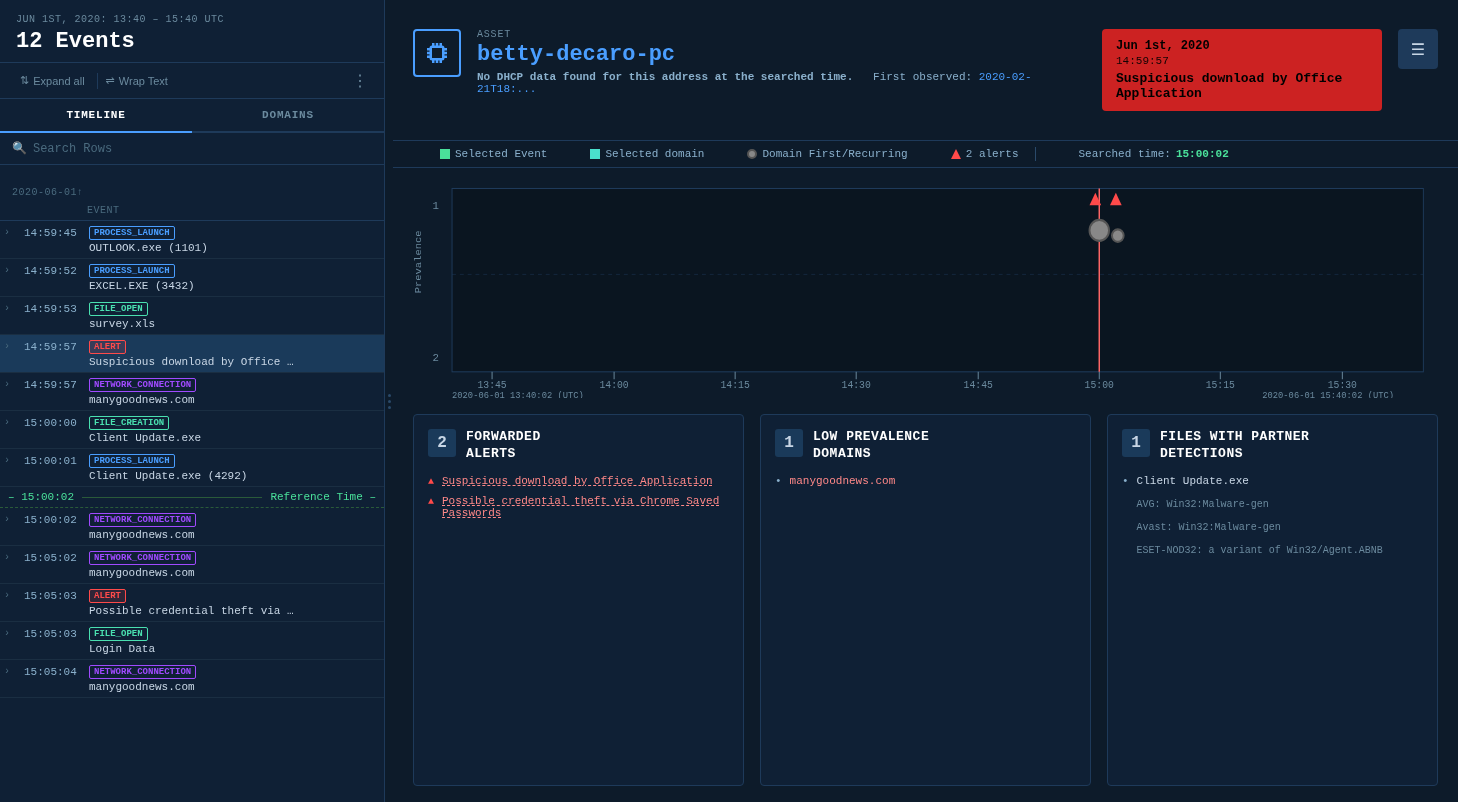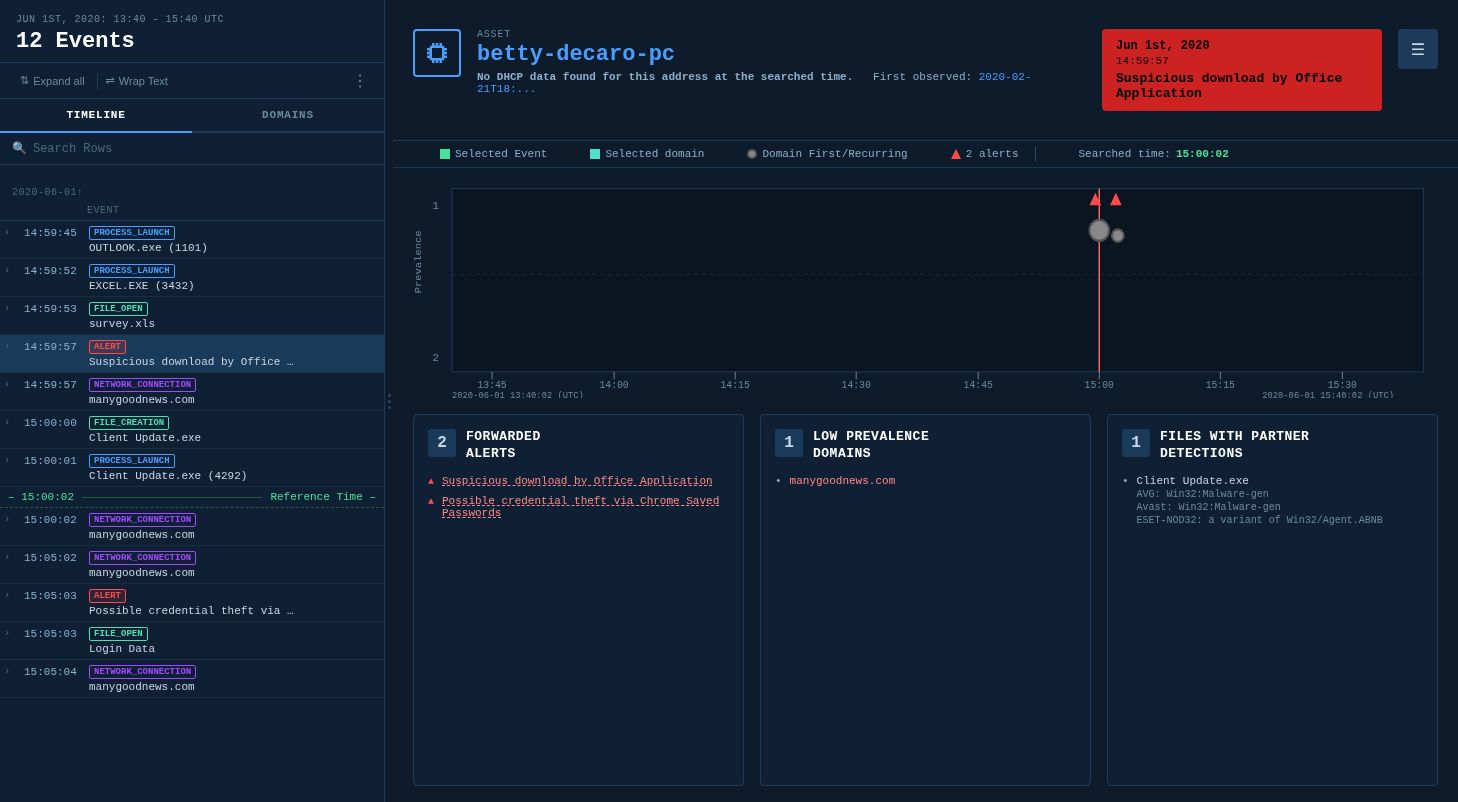--- a/index.html
+++ b/index.html
@@ -448,21 +448,21 @@
       color: #ff8888;
       text-decoration: underline;
       text-decoration-style: dashed;
     }
 
     .panel-domain-text {
       color: #ff8888;
     }
 
     .panel-file-text { color: #c8d6e5; }
-    .panel-sub-text { color: #6b8a9e; font-size: 10px; margin-top: 2px; }
+    .panel-sub-text { color: #6b8a9e; font-size: 10px; margin-top: 12px; }
   </style>
 </head>
 <body>
 
 <div class="left-panel">
   <div class="left-header">
     <div class="date-range">JUN 1ST, 2020: 13:40 – 15:40 UTC</div>
     <div class="events-count">12 Events</div>
   </div>
 

